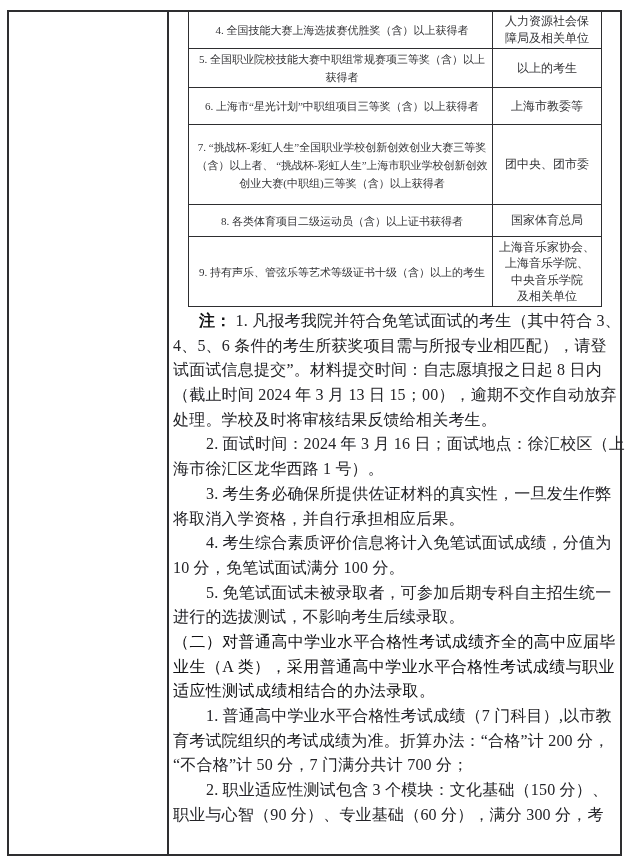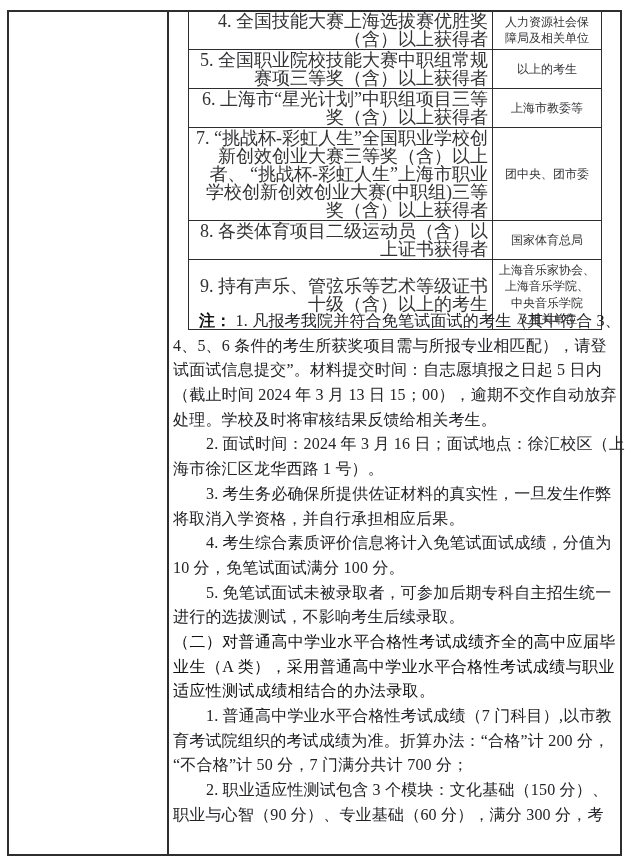--- a/index.html
+++ b/index.html
@@ -35,25 +35,25 @@
     border-collapse: collapse;
     table-layout: fixed;
   }
   table.award-table td {
     border: 1.5px solid #2e2e30;
     vertical-align: middle;
     overflow: hidden;
   }
   td.item-cell {
     width: 304px;
-    font-size: 18px;
+    font-size: 11px;
     line-height: 18px;
     padding: 1px 4px 1px 7px;
     color: #333336;
-    text-align: right;
+    text-align: center;
   }
   td.org-cell {
     width: 109px;
     font-size: 12px;
     line-height: 16.5px;
     text-align: center;
     white-space: pre-line;
     padding: 1px 2px;
     color: #333336;
   }
@@ -124,21 +124,21 @@
 上海音乐学院、
 中央音乐学院
 及相关单位</td>
         </tr>
       </tbody>
   </table>
 
   <div class="notes">
       <div class="note-line ind-1"><span class="note-prefix">注： </span>1. 凡报考我院并符合免笔试面试的考生（其中符合 3、</div>
       <div class="note-line ind-0">4、5、6 条件的考生所获奖项目需与所报专业相匹配），请登</div>
-      <div class="note-line ind-0">试面试信息提交”。材料提交时间：自志愿填报之日起 5 日内</div>
+      <div class="note-line ind-0">试面试信息提交”。材料提交时间：自志愿填报之日起 8 日内</div>
       <div class="note-line ind-0">（截止时间 2024 年 3 月 13 日 15；00），逾期不交作自动放弃</div>
       <div class="note-line ind-0">处理。学校及时将审核结果反馈给相关考生。</div>
       <div class="note-line ind-2">2. 面试时间：2024 年 3 月 16 日；面试地点：徐汇校区（上</div>
       <div class="note-line ind-0">海市徐汇区龙华西路 1 号）。</div>
       <div class="note-line ind-2">3. 考生务必确保所提供佐证材料的真实性，一旦发生作弊</div>
       <div class="note-line ind-0">将取消入学资格，并自行承担相应后果。</div>
       <div class="note-line ind-2">4. 考生综合素质评价信息将计入免笔试面试成绩，分值为</div>
       <div class="note-line ind-0">10 分，免笔试面试满分 100 分。</div>
       <div class="note-line ind-2">5. 免笔试面试未被录取者，可参加后期专科自主招生统一</div>
       <div class="note-line ind-0">进行的选拔测试，不影响考生后续录取。</div>

